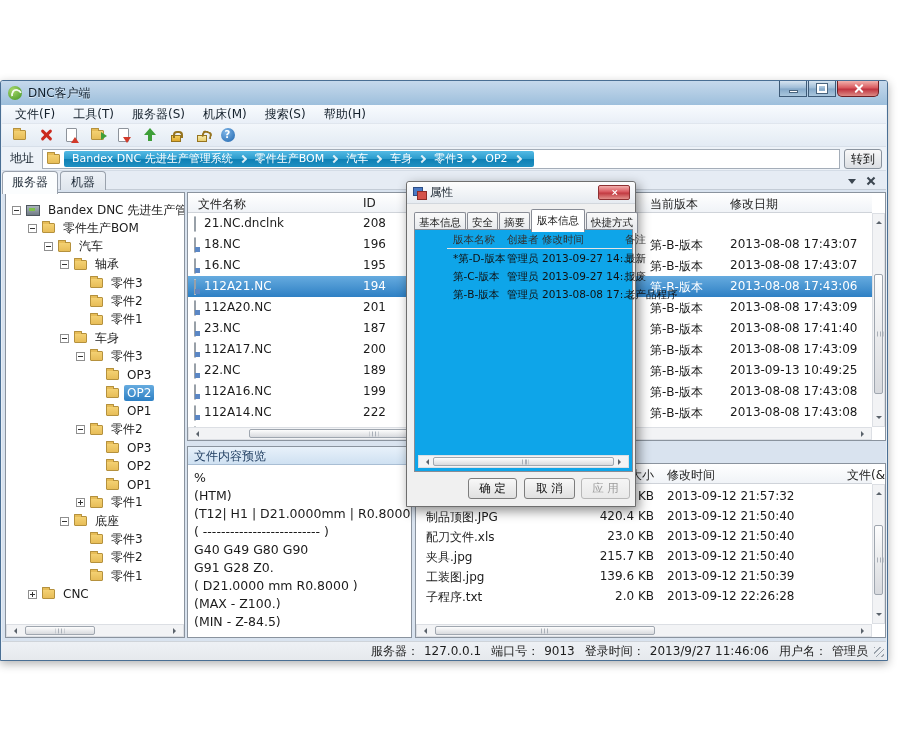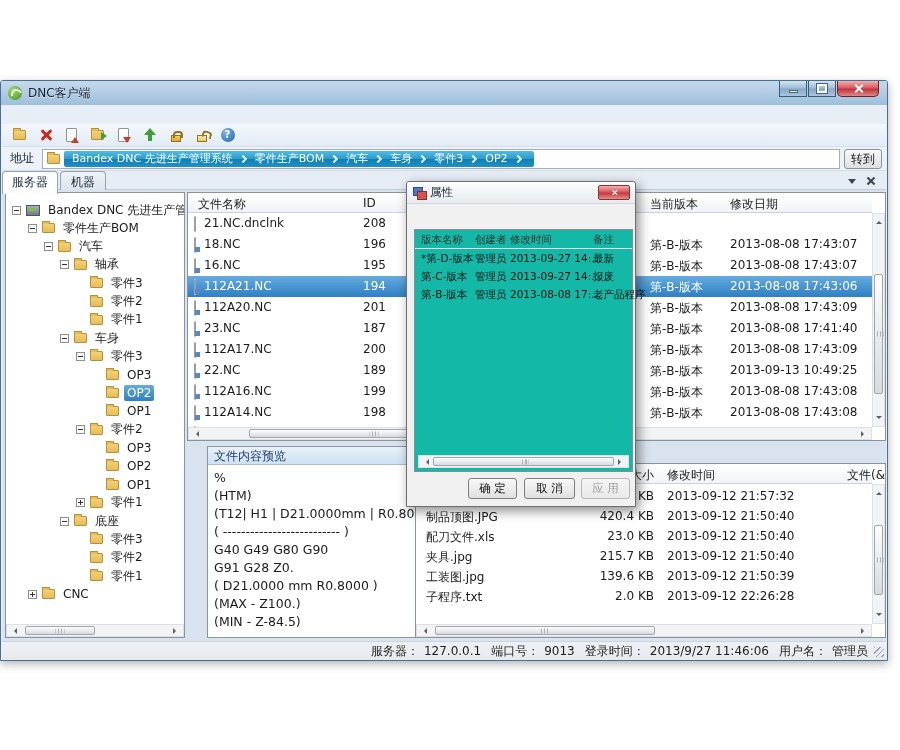--- a/index.html
+++ b/index.html
@@ -124,21 +124,21 @@
   .hc-name{left:10px;} .hc-id{left:175px;} .hc-ver{left:462px;} .hc-date{left:542px;}
   #listrows{position:absolute;left:0;top:20px;right:13px;bottom:13px;overflow:hidden;}
   .lrow{position:relative;height:21px;}
   .lrow.sel{background:linear-gradient(var(--selection_top),var(--selection_bottom));color:#fff;}
   .lc{position:absolute;top:3px;white-space:nowrap;}
   .c-ico{left:6px;top:4px;}
   .c-name{left:16px;} .c-id{left:175px;} .c-ver{left:462px;} .c-date{left:542px;}
   .ico-page{width:11px;height:13px;background:#fff;border:1px solid #98a0a8;border-radius:1px;position:relative;}
   .ico-page.nc::after{content:"";position:absolute;left:0;bottom:0;width:5px;height:5px;background:#5b87c5;}
 
-  .preview-panel{left:185px;top:256px;width:225px;height:192px;margin-left:20px;}
+  .preview-panel{left:185px;top:256px;width:225px;height:192px;}
   .pv-title{height:18px;background:linear-gradient(#e8f1fa,#cfe1f2);border-bottom:1px solid #a9bed4;
     color:#1c3a5e;font-size:12px;padding:1px 6px;}
   #pvlines{padding:4px 6px;}
   .pvline{height:18px;line-height:18px;white-space:nowrap;font-size:12.5px;}
 
   .attach-panel{left:413px;top:273px;width:471px;height:175px;}
   .at-header{position:absolute;left:0;top:0;right:13px;height:20px;
     background:linear-gradient(#ffffff,#f0f3f7);border-bottom:1px solid #cfd3d9;color:#222;}
   .a-name{position:absolute;left:10px;top:3px;white-space:nowrap;}
   .a-size{position:absolute;left:150px;top:3px;width:88px;text-align:right;white-space:nowrap;}
@@ -169,21 +169,21 @@
   .dlg-ico::after{content:"";position:absolute;left:4px;top:4px;width:8px;height:7px;background:#d4524a;border:1px solid #8d2b26;}
   .dlg-title-text{margin-left:5px;color:#15202b;font-size:11.5px;}
   .dlg-close{position:absolute;right:5px;top:3px;width:32px;height:15px;
     background:linear-gradient(#f3b0ad,#d8575e 45%,var(--close_red) 55%,#e28f8a);
     border:1px solid #8e3032;border-radius:2px;display:flex;align-items:center;justify-content:center;}
   .dlg-close .g-x{transform:scale(.6);}
   .dlg-tabs{position:absolute;left:7px;top:27px;height:21px;white-space:nowrap;}
   .dtab{display:inline-block;padding:3px 4px;font-size:10.5px;border:1px solid #888c95;border-bottom:none;
     border-radius:2px 2px 0 0;background:linear-gradient(#fafafa,#e3e6ea);margin-right:1px;position:relative;top:2px;color:#222;}
   .dtab.active{background:#fff;top:0;padding:4px 5px;z-index:2;}
-  .dlg-page{position:absolute;left:7px;top:47px;width:219px;height:243px;background:#14b8a6;border:1px solid #888c95;}
+  .dlg-page{position:absolute;left:7px;top:47px;width:219px;height:243px;background:#0ea5e9;border:1px solid #888c95;padding-left:32px;}
   .dhrow{position:relative;height:19px;border-bottom:1px solid #e4e4e4;color:#333;font-size:10.5px;}
   .ddrow{position:relative;height:18px;font-size:10.5px;color:#111;}
   .dcell{position:absolute;top:3px;white-space:nowrap;}
   .dc0{left:6px;} .dc1{left:60px;} .dc2{left:95px;} .dc3{left:178px;}
   .dlg-hs{left:3px;right:3px;bottom:3px;height:13px;}
   .dbtn{position:absolute;bottom:7px;height:21px;text-align:center;line-height:19px;font-size:11.5px;color:#111;
     background:linear-gradient(#f8f8f8,#e0e0e0);border:1px solid #7d7d7d;border-radius:3px;}
   .dbtn.ok{left:61px;width:49px;} .dbtn.cancel{left:117px;width:51px;}
   .dbtn.apply{left:174px;width:49px;color:#9b9b9b;border-color:#b8b8b8;
     background:linear-gradient(#f5f5f5,#e9e9e9);}
@@ -210,20 +210,28 @@
         </div>
       <div class="wb">
           <span class="g-max"></span>
         </div>
       <div class="wb close">
           <span class="g-x"></span>
         </div>
     </div>
   </div>
 
+  <div class="menubar" id="menubar">
+      <div class="menu-item">文件(F)</div>
+      <div class="menu-item">工具(T)</div>
+      <div class="menu-item">服务器(S)</div>
+      <div class="menu-item">机床(M)</div>
+      <div class="menu-item">搜索(S)</div>
+      <div class="menu-item">帮助(H)</div>
+    </div>
   <div class="toolbar" id="toolbar">
       <div class="tbtn tb-folder">
         <span class="gfx fold"></span>
       </div>
       <div class="tbtn tb-delete">
         <span class="gfx"></span>
       </div>
       <div class="tbtn tb-checkin-file">
         <span class="gfx page"></span>
       </div>
@@ -407,21 +415,21 @@
       <div id="listrows">
           <div class="lrow"><span class="lc c-ico ico-page"></span><span class="lc c-name">21.NC.dnclnk</span><span class="lc c-id">208</span><span class="lc c-ver"></span><span class="lc c-date"></span></div>
           <div class="lrow"><span class="lc c-ico ico-page nc"></span><span class="lc c-name">18.NC</span><span class="lc c-id">196</span><span class="lc c-ver">第-B-版本</span><span class="lc c-date">2013-08-08 17:43:07</span></div>
           <div class="lrow"><span class="lc c-ico ico-page nc"></span><span class="lc c-name">16.NC</span><span class="lc c-id">195</span><span class="lc c-ver">第-B-版本</span><span class="lc c-date">2013-08-08 17:43:07</span></div>
           <div class="lrow sel"><span class="lc c-ico ico-page nc"></span><span class="lc c-name">112A21.NC</span><span class="lc c-id">194</span><span class="lc c-ver">第-B-版本</span><span class="lc c-date">2013-08-08 17:43:06</span></div>
           <div class="lrow"><span class="lc c-ico ico-page nc"></span><span class="lc c-name">112A20.NC</span><span class="lc c-id">201</span><span class="lc c-ver">第-B-版本</span><span class="lc c-date">2013-08-08 17:43:09</span></div>
           <div class="lrow"><span class="lc c-ico ico-page nc"></span><span class="lc c-name">23.NC</span><span class="lc c-id">187</span><span class="lc c-ver">第-B-版本</span><span class="lc c-date">2013-08-08 17:41:40</span></div>
           <div class="lrow"><span class="lc c-ico ico-page nc"></span><span class="lc c-name">112A17.NC</span><span class="lc c-id">200</span><span class="lc c-ver">第-B-版本</span><span class="lc c-date">2013-08-08 17:43:09</span></div>
           <div class="lrow"><span class="lc c-ico ico-page nc"></span><span class="lc c-name">22.NC</span><span class="lc c-id">189</span><span class="lc c-ver">第-B-版本</span><span class="lc c-date">2013-09-13 10:49:25</span></div>
           <div class="lrow"><span class="lc c-ico ico-page nc"></span><span class="lc c-name">112A16.NC</span><span class="lc c-id">199</span><span class="lc c-ver">第-B-版本</span><span class="lc c-date">2013-08-08 17:43:08</span></div>
-          <div class="lrow"><span class="lc c-ico ico-page nc"></span><span class="lc c-name">112A14.NC</span><span class="lc c-id">198</span><span class="lc c-ver">第-B-版本</span><span class="lc c-date">2013-08-08 17:43:08</span></div>
+          <div class="lrow"><span class="lc c-ico ico-page nc"></span><span class="lc c-name">112A14.NC</span><span class="lc c-id">222</span><span class="lc c-ver">第-B-版本</span><span class="lc c-date">2013-08-08 17:43:08</span></div>
           <div class="lrow"><span class="lc c-ico ico-page nc"></span><span class="lc c-name">21.NC</span><span class="lc c-id">188</span><span class="lc c-ver">第-B-版本</span><span class="lc c-date">2013-08-08 17:41:41</span></div>
         </div>
       <div class="sb" style="top:20px;bottom:13px;right:0;width:13px;">
         <span class="arr u"></span>
         <span class="arr d"></span>
         <span class="thumb" style="top:60px;left:1px;right:1px;height:120px;"></span>
       </div>
       <div class="sb" style="left:0;right:13px;bottom:0;height:13px;">
         <span class="arr l"></span>
         <span class="arr r"></span>
@@ -495,20 +503,21 @@
     </div>
 
     <div class="dialog">
       <div class="dlg-title">
         <span class="dlg-ico"></span>
         <span class="dlg-title-text">属性</span>
         <span class="dlg-close">
             <span class="g-x"></span>
           </span>
       </div>
+      <div class="dlg-tabs" id="dtabs"><span class="dtab">基本信息</span><span class="dtab">安全</span><span class="dtab">摘要</span><span class="dtab active">版本信息</span><span class="dtab">快捷方式</span></div>
       <div class="dlg-page">
         <div class="dhrow" id="dcols">
             <span class="dcell dc0">版本名称</span>
             <span class="dcell dc1">创建者</span>
             <span class="dcell dc2">修改时间</span>
             <span class="dcell dc3">备注</span>
           </div>
         <div id="drows">
             <div class="ddrow">
               <span class="dcell dc0">*第-D-版本</span>

